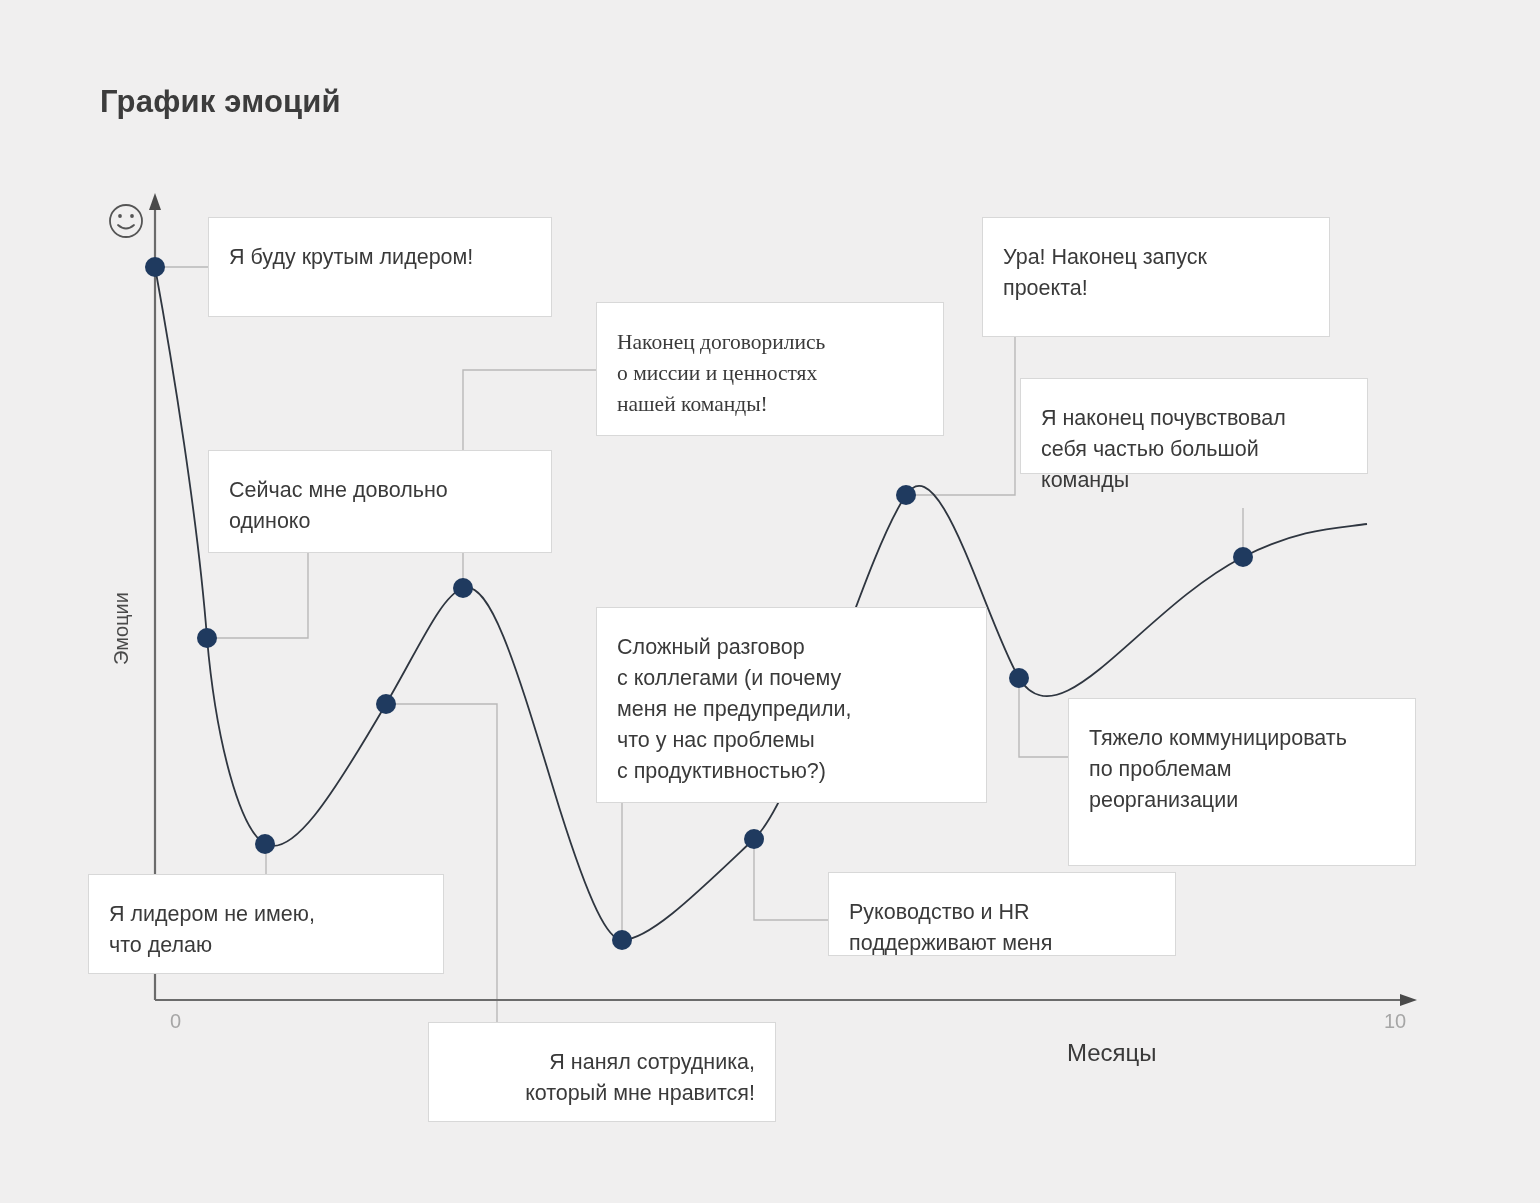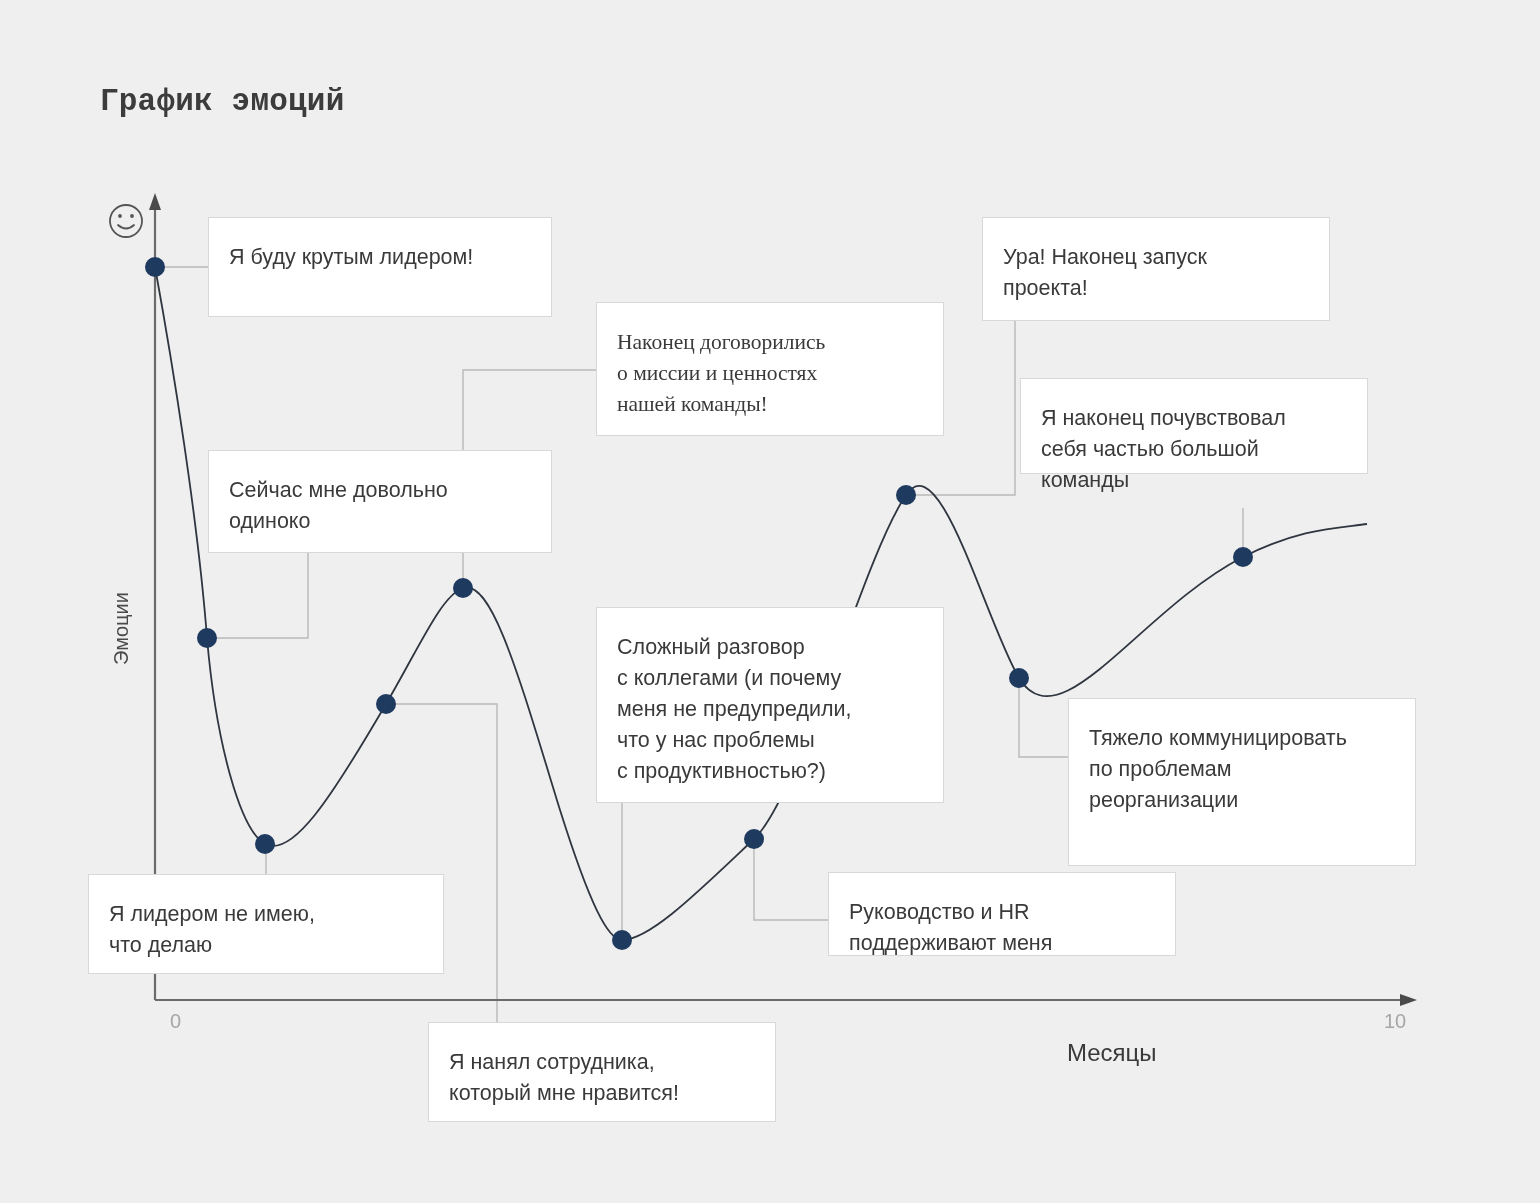--- a/index.html
+++ b/index.html
@@ -23,21 +23,20 @@
   }
   #chart-title {
     position: absolute;
     left: 100px;
     top: 84px;
     font-size: 31px;
     font-weight: bold;
     color: #3c3c3c;
     letter-spacing: 0.2px;
     white-space: nowrap;
-    font-family: Liberation Mono, monospace;
   }
   #plot-svg {
     position: absolute;
     left: 0;
     top: 0;
     width: 1540px;
     height: 1203px;
   }
   .callout {
     position: absolute;
@@ -149,39 +148,39 @@
 
   <div class="callout" style="left:208px;  top:217px;  width:344px;  height:100px;">Я буду крутым лидером!</div>
 
   <div class="callout" style="left:208px;  top:450px;  width:344px;  height:103px;">Сейчас мне довольно
 одиноко</div>
 
   <div class="callout" style="left:596px;  top:302px;  width:348px;  height:134px;font-family:Liberation Serif, serif;">Наконец договорились
 о миссии и ценностях
 нашей команды!</div>
 
-  <div class="callout" style="left:982px;  top:217px;  width:348px;  height:104px;">Ура! Наконец запуск
+  <div class="callout" style="left:982px;  top:217px;  width:348px;  height:120px;">Ура! Наконец запуск
 проекта!</div>
 
   <div class="callout" style="left:1020px; top:378px;  width:348px;  height:96px;">Я наконец почувствовал
 себя частью большой
 команды</div>
 
-  <div class="callout" style="left:596px;  top:607px;  width:348px;  height:196px;">Сложный разговор
+  <div class="callout" style="left:596px;  top:607px;  width:391px;  height:196px;">Сложный разговор
 с коллегами (и почему
 меня не предупредили,
 что у нас проблемы
 с продуктивностью?)</div>
 
   <div class="callout" style="left:1068px; top:698px;  width:348px;  height:168px;">Тяжело коммуницировать
 по проблемам
 реорганизации</div>
 
   <div class="callout" style="left:88px;   top:874px;  width:356px;  height:100px;">Я лидером не имею,
 что делаю</div>
 
   <div class="callout" style="left:828px;  top:872px;  width:348px;  height:84px;">Руководство и HR
 поддерживают меня</div>
 
-  <div class="callout" style="left:428px;  top:1022px; width:348px;  height:100px;">Я нанял сотрудника,
+  <div class="callout" style="left:428px;  top:1022px; width:348px;  height:100px;text-align:right;">Я нанял сотрудника,
 который мне нравится!</div>
 
 </div>
 
 </body></html>

